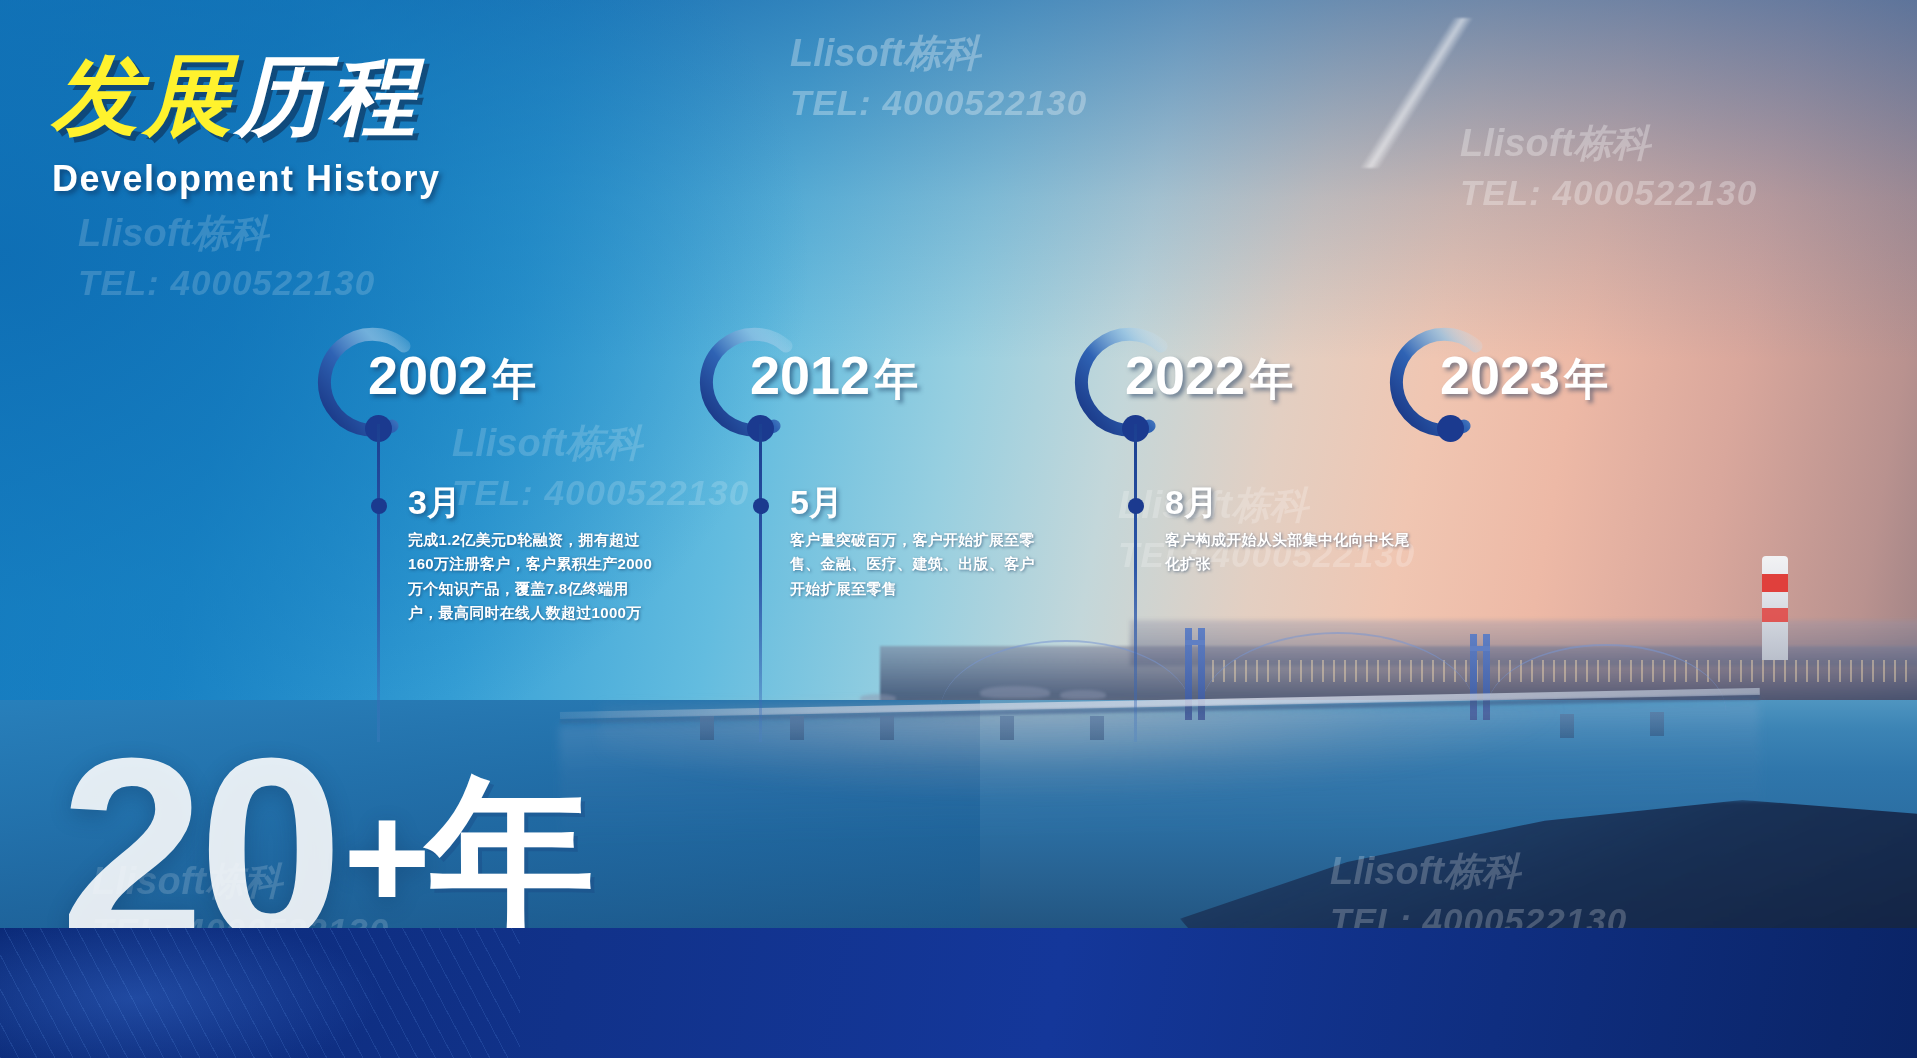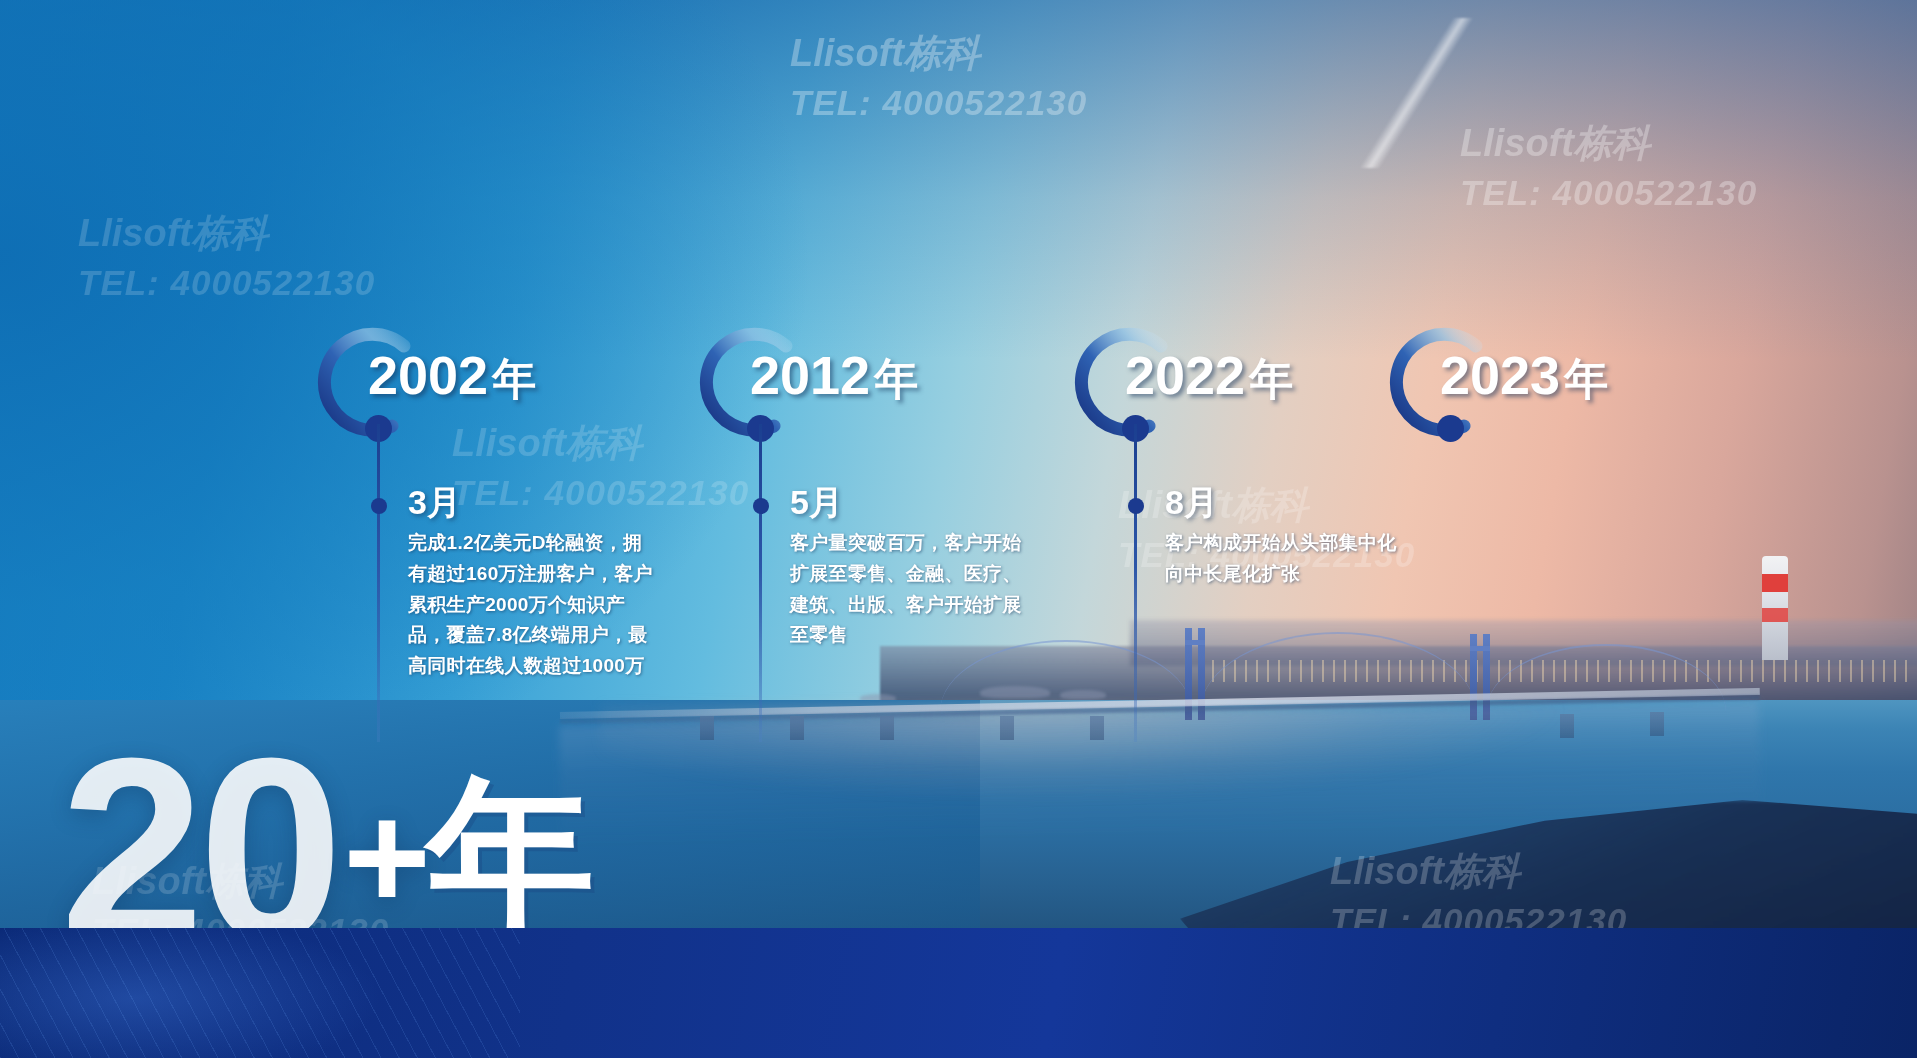--- a/index.html
+++ b/index.html
@@ -205,21 +205,21 @@
     position:absolute; left:63px; top:178px; width:16px; height:16px;
     border-radius:50%; background:#1b3a8f;
   }
   .month {
     position:absolute; left:100px; top:160px;
     font-size:34px; font-weight:700; color:#ffffff; white-space:nowrap;
     text-shadow:2px 2px 4px rgba(20,50,90,.5);
   }
   .desc {
     position:absolute; left:100px; top:208px; width:250px;
-    font-size:19px; font-weight:700; line-height:1.62; color:#ffffff;
+    font-size:15px; font-weight:700; line-height:1.62; color:#ffffff;
     text-shadow:1px 1px 3px rgba(15,45,85,.55);
     letter-spacing:.3px;
   }
 
   
   .bignum {
     position:absolute; left:60px; top:719px;
     font-size:260px; font-weight:900; line-height:1;
     color:rgba(255,255,255,.88);
     letter-spacing:-6px; white-space:nowrap;
@@ -330,20 +330,24 @@
   <div class="wm dim" style="left:1330px; top:846px;">
     <span class="brand">Llisoft栋科</span>
     <span class="tel">TEL: 4000522130</span>
   </div>
   <div class="wm faint" style="left:800px;  top:952px;">
     <span class="brand">Llisoft栋科</span>
     <span class="tel">TEL: 4000522130</span>
   </div>
 
   <div class="header">
+    <div class="cn-title">
+      <span class="y">发展</span><span class="w">历程</span>
+    </div>
+    <div class="en-title">Development History</div>
   </div>
 
   <div class="timeline">
 
     <div class="node" style="left:308px;">
       <svg class="ring" viewBox="0 0 118 118">
         <defs>
             <linearGradient id="g1" x1="0" y1="1" x2="1" y2="0">
           <stop offset="0%" stop-color="#16307e"></stop>
               <stop offset="45%" stop-color="#2f63b4"></stop>

